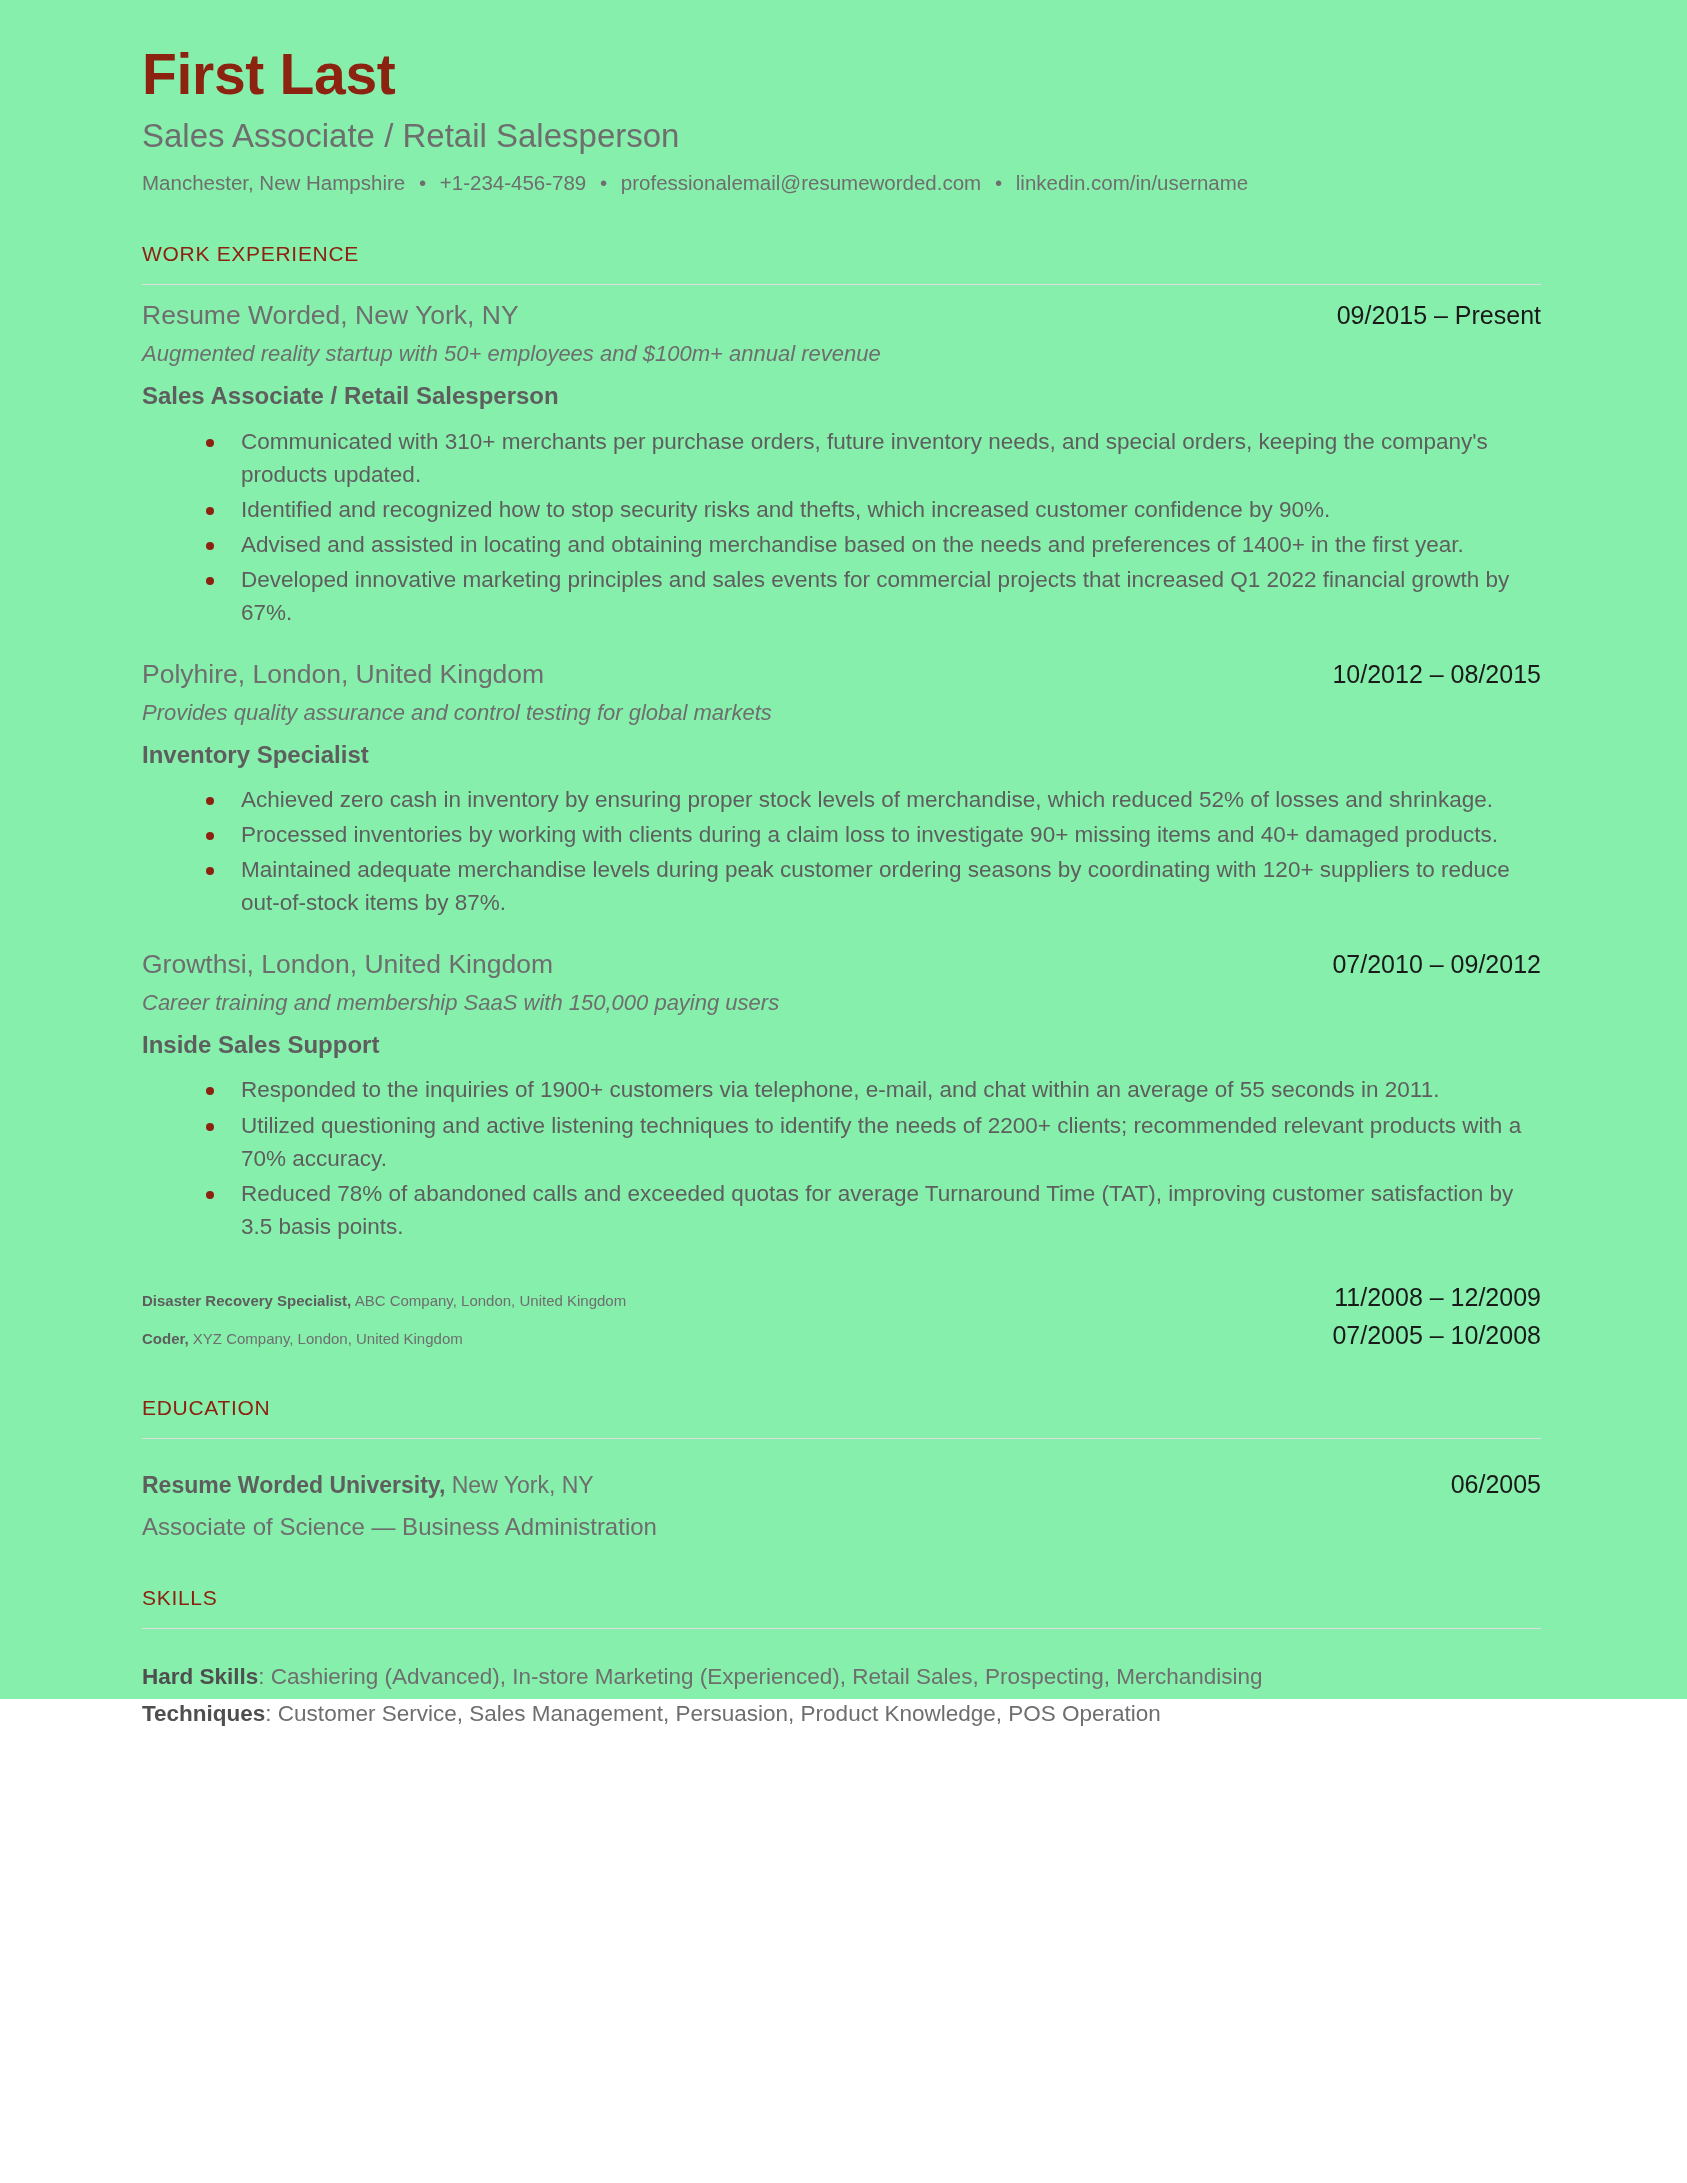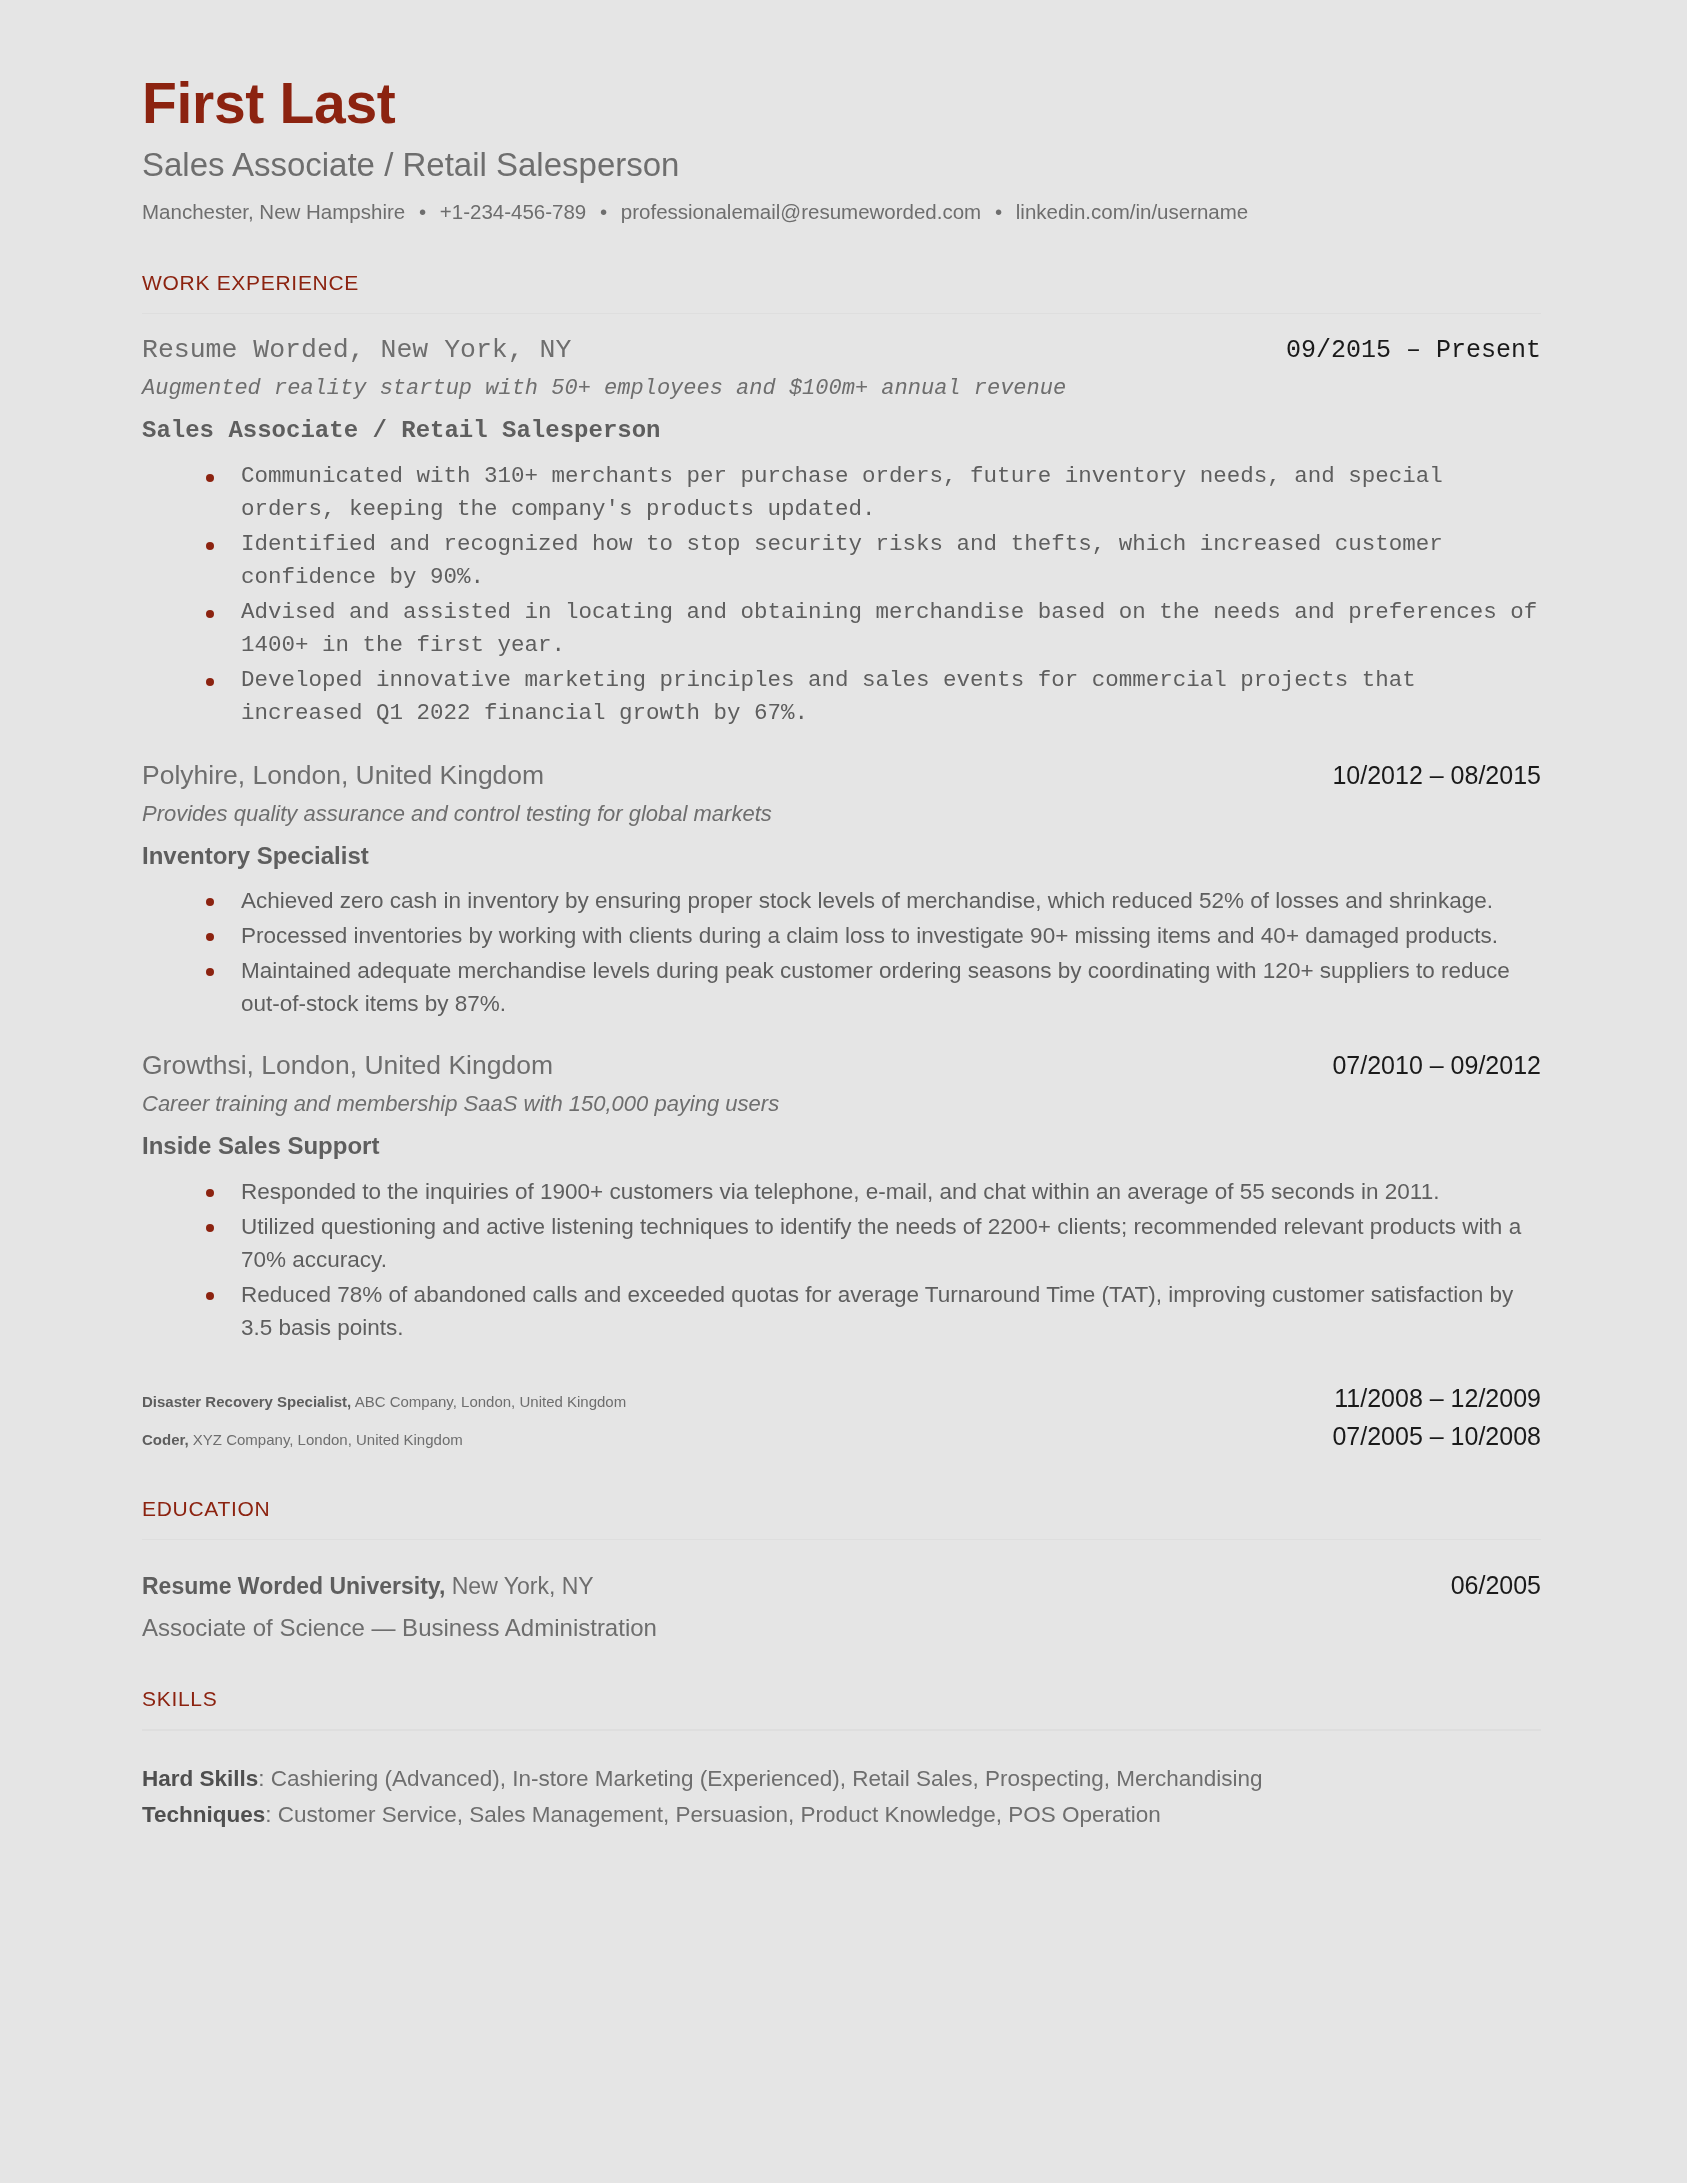--- a/index.html
+++ b/index.html
@@ -9,24 +9,24 @@
   }
   body {
     width: 1687px;
     height: 2183px;
     font-family: "Liberation Sans", sans-serif;
     -webkit-font-smoothing: antialiased;
   }
   .page {
     position: relative;
     width: 1687px;
-    height: 2183px;
-    background: #e5e5e5;
+    height: 1699px;
+    background: #86efac;
     box-sizing: border-box;
-    padding: 74px 146px 0 142px;
+    padding: 45px 146px 0 142px;
   }
   .sheet {
     width: 1399px;
   }
 
   
   .name {
     font-size: 57px;
     font-weight: bold;
     color: #8C2310;
@@ -70,21 +70,21 @@
     height: 1.3px;
     background: #DEDEDE;
     width: 100%;
     margin-top: 18px;
   }
 
   
   .job {
     margin-top: 30px;
   }
-  .job-first { margin-top: 21px; font-family: Liberation Mono, monospace; }
+  .job-first { margin-top: 15px; }
   .job-row {
     display: flex;
     align-items: baseline;
     justify-content: space-between;
     width: 100%;
   }
   .job-company {
     font-size: 26.5px;
     color: #6E6E6E;
     font-weight: normal;

